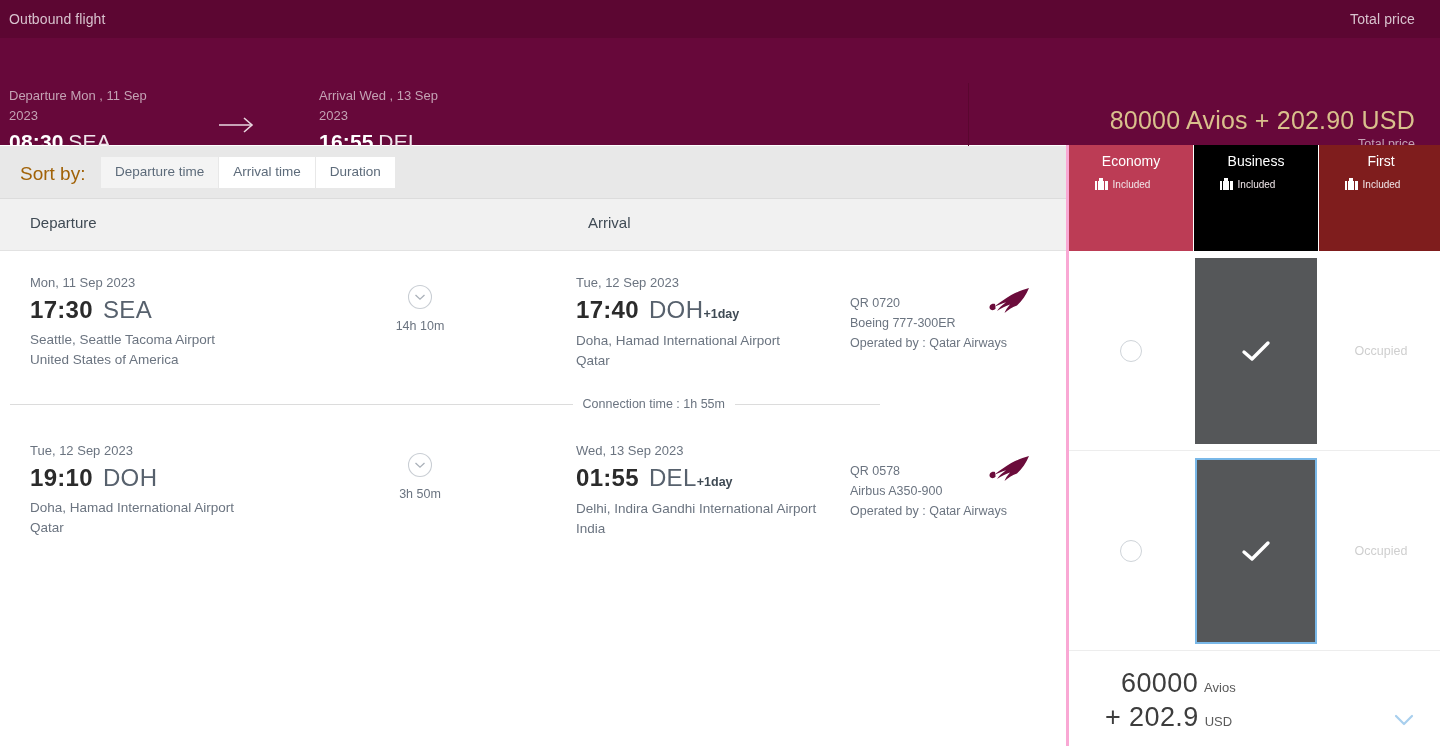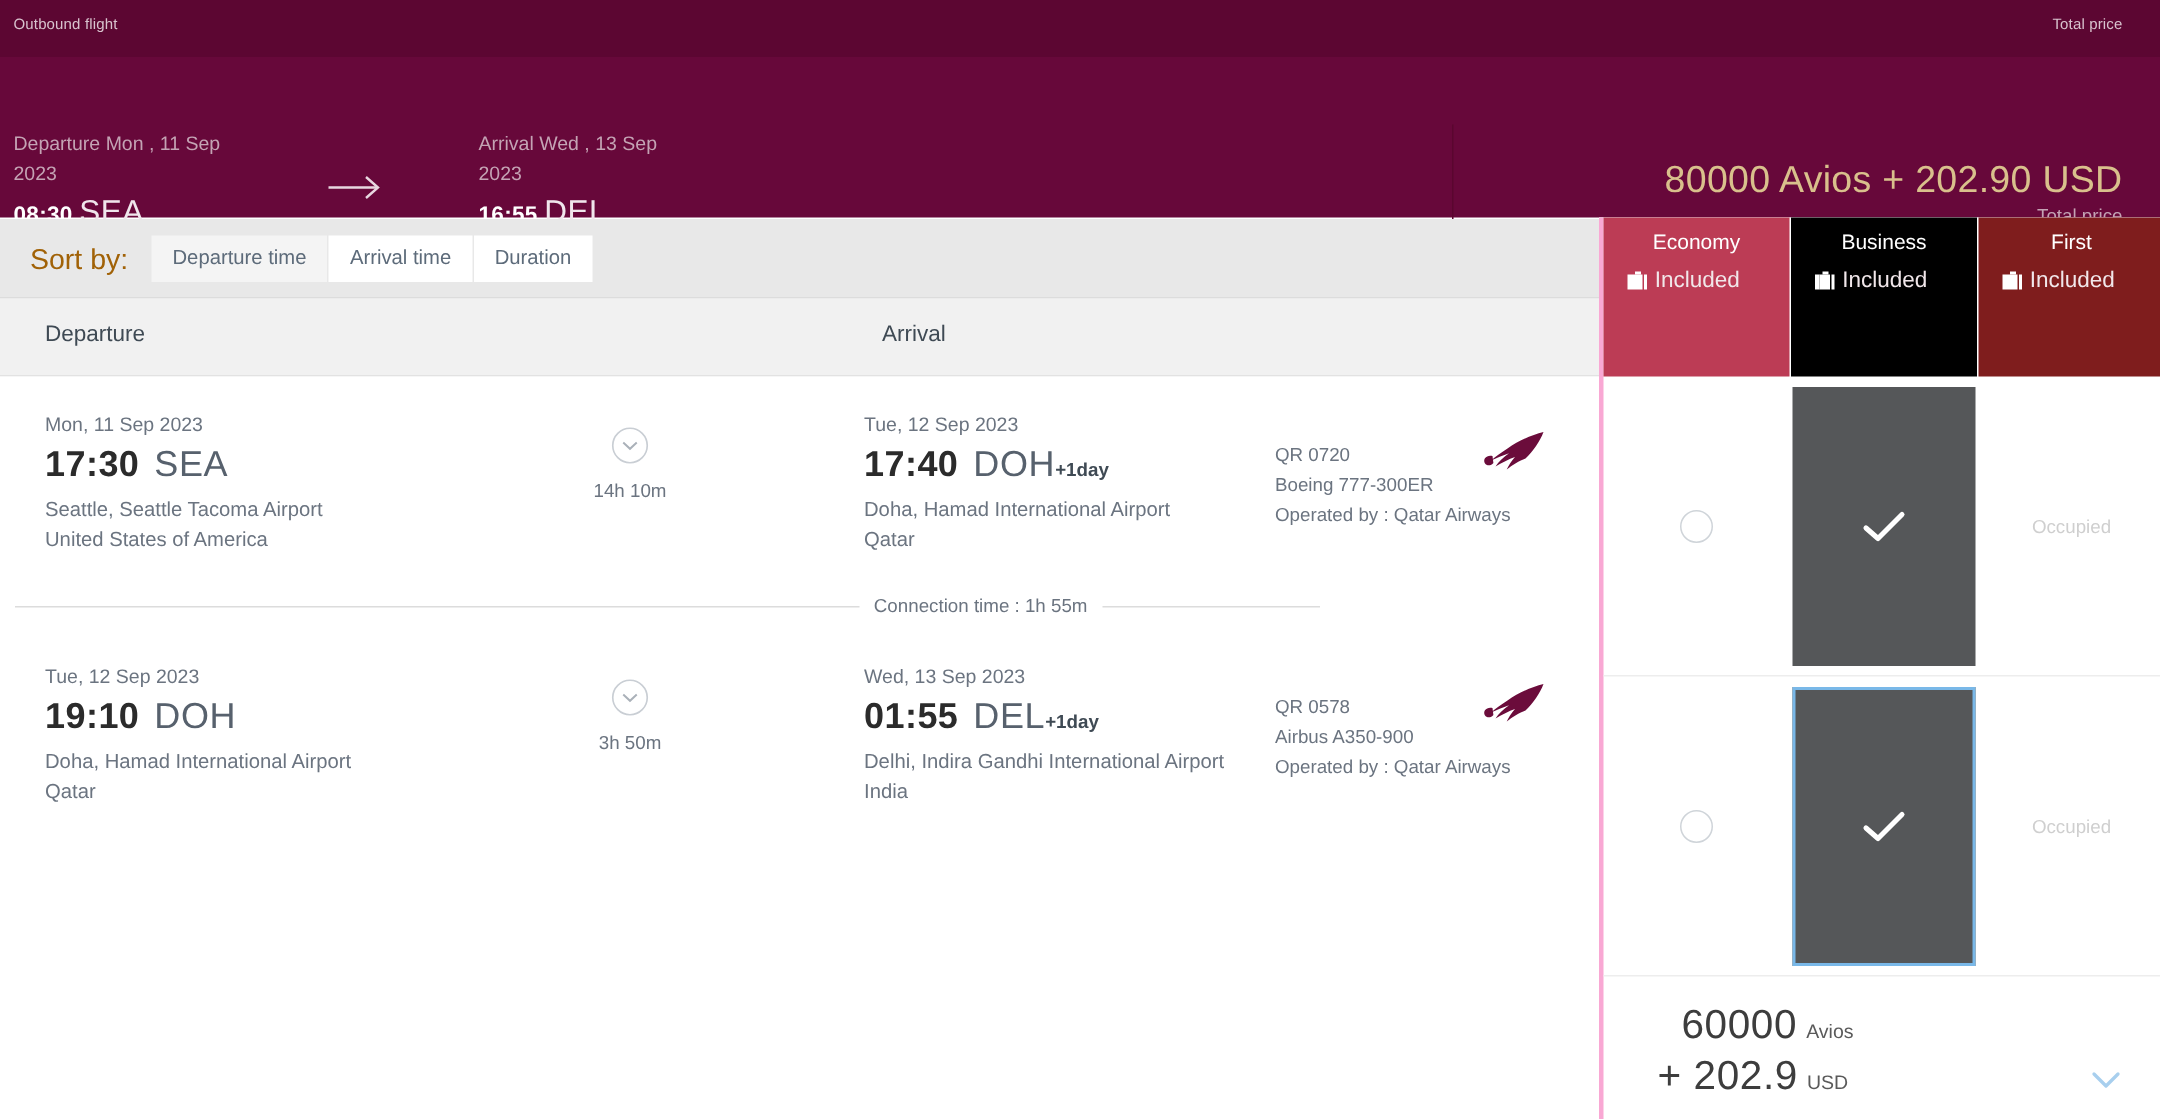--- a/index.html
+++ b/index.html
@@ -10,21 +10,21 @@
     overflow: hidden;
   }
   #app { position: relative; width: 1440px; height: 746px; }
 
   
   .hdr-topbar {
     position: absolute; left: 0; top: 0; width: 1440px; height: 38px;
     background: #5c0632;
   }
   .hdr-topbar .lbl {
-    position: absolute; top: 11px; font-size: 10px; color: #d8c3ce;
+    position: absolute; top: 11px; font-size: 14px; color: #d8c3ce;
     font-weight: 400; letter-spacing: .1px;
   }
   .hdr-topbar .lbl.left { left: 9px; }
   .hdr-topbar .lbl.right { right: 25px; }
 
   .hdr-band {
     position: absolute; left: 0; top: 38px; width: 1440px; height: 107px;
     background: #67083a;
   }
   .hdr-divider {
@@ -32,21 +32,21 @@
     background: #5a062f;
   }
   .od-block { position: absolute; top: 0; }
   .od-block .date {
     font-size: 13px; color: #c4a3b4; line-height: 20px; font-weight: 400;
   }
   .od-block .timeline2 {
     line-height: 32px; white-space: nowrap;
   }
   .od-block .time {
-    font-size: 15px; color: #ffffff; font-weight: 700; letter-spacing: .2px;
+    font-size: 21px; color: #ffffff; font-weight: 700; letter-spacing: .2px;
   }
   .od-block .code {
     font-size: 21px; color: #f0e6ec; font-weight: 400; letter-spacing: .3px;
   }
   .od-block .city {
     font-size: 13.5px; color: #c4a3b4; line-height: 20px;
   }
   #od-dep { left: 9px; top: 48px; }
   #od-arr { left: 319px; top: 48px; }
   .od-arrow {
@@ -128,21 +128,21 @@
   .cabin-head .cc {
     width: 124px; height: 106px; position: relative; text-align: center;
   }
   .cabin-head .cc + .cc { margin-left: 1px; }
   .cc .cc-name {
     position: absolute; left: 0; right: 0; top: 8px;
     font-size: 14px; color: #ffffff; font-weight: 400;
   }
   .cc .cc-bag {
     position: absolute; left: 0; right: 17px; top: 33px;
-    font-size: 15px; color: #f1e7ea;
+    font-size: 10px; color: #f1e7ea;
     display: flex; align-items: center; justify-content: center; gap: 5px;
   }
   .bag-icon { display: inline-block; width: 13px; height: 12px; position: relative; }
   .bag-icon i {
     position: absolute; background: #ffffff; display: block;
   }
   .bag-icon .h { left: 4.5px; top: 0; width: 4px; height: 2.5px; }
   .bag-icon .b1 { left: 0; top: 2.5px; width: 2.5px; height: 9.5px; }
   .bag-icon .b2 { left: 3.2px; top: 2.5px; width: 6.6px; height: 9.5px; }
   .bag-icon .b3 { left: 10.5px; top: 2.5px; width: 2.5px; height: 9.5px; }

